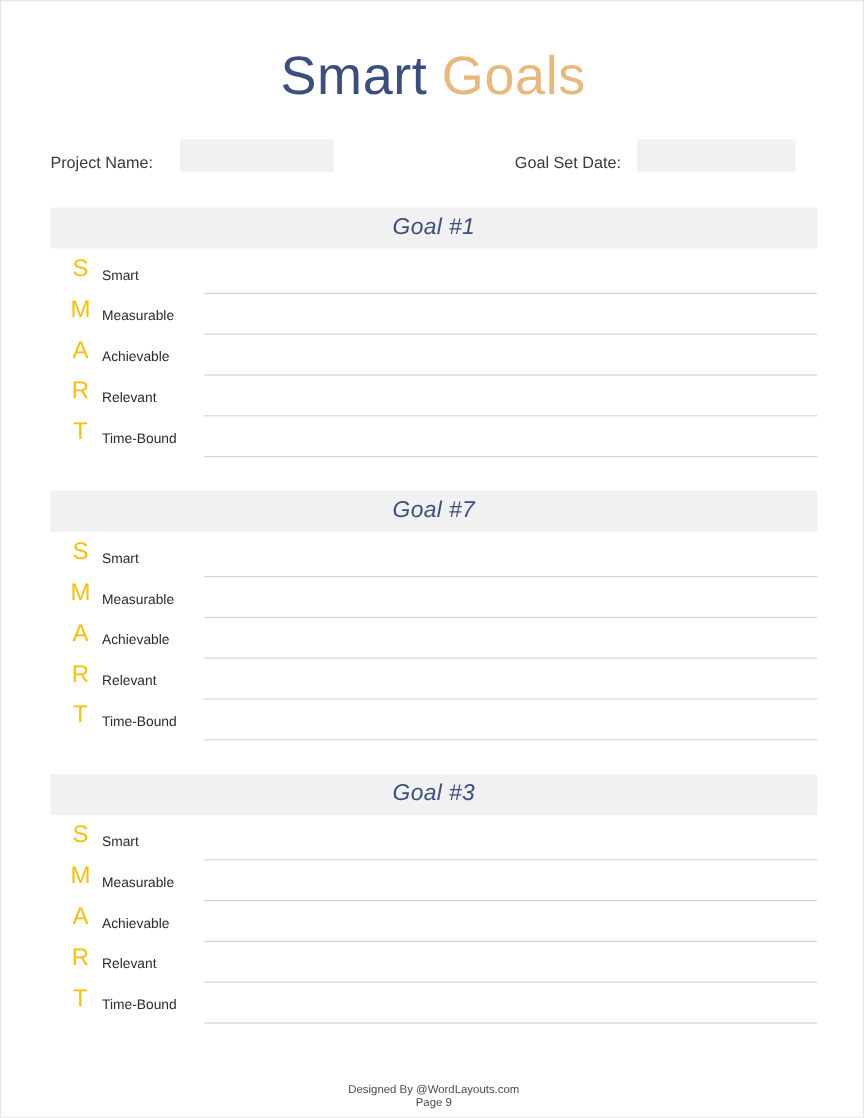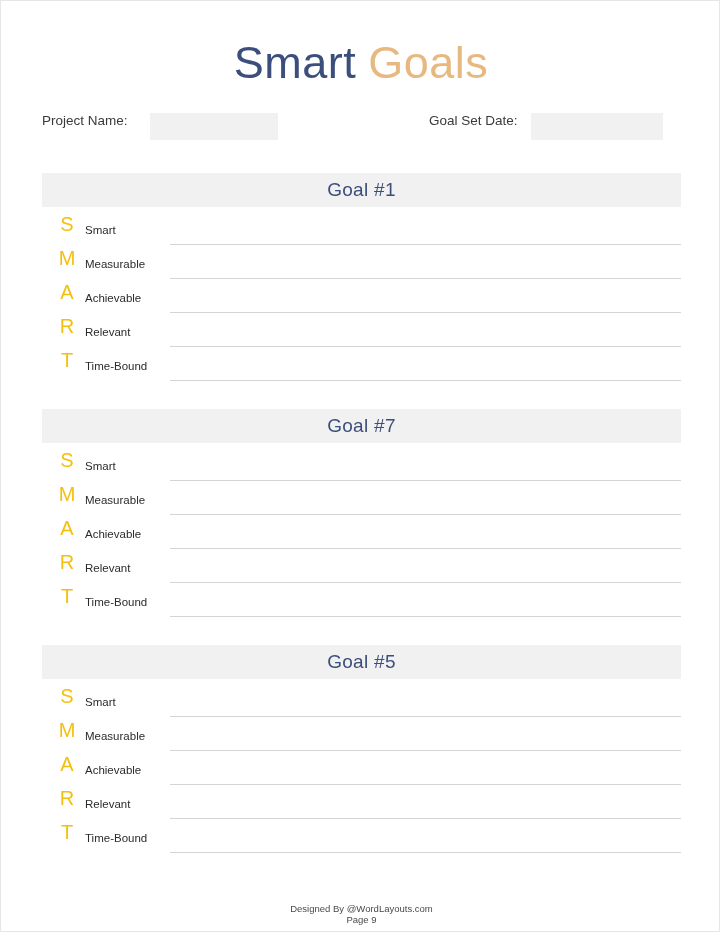--- a/index.html
+++ b/index.html
@@ -42,21 +42,21 @@
     left: 41px;
     top: 112px;
     width: 639px;
     height: 30px;
   }
   .meta-field {
     position: absolute;
     top: 0;
     height: 30px;
     display: flex;
-    align-items: flex-start;
+    align-items: flex-end;
   }
   .meta-field.project { left: 0; }
   .meta-field.date { left: 387px; }
   .meta-label {
     font-size: 13.5px;
     color: #3a3a3a;
     white-space: nowrap;
   }
   .meta-box {
     margin-left: 22px;
@@ -78,20 +78,21 @@
     position: absolute;
     left: 41px;
     width: 639px;
   }
   .goal-header {
     height: 34px;
     background: #f1f1f1;
     display: flex;
     align-items: center;
     justify-content: center;
+    font-style: italic;
   }
   .goal-header-text {
     font-size: 19px;
     color: #3c4f7c;
     font-weight: 400;
     letter-spacing: 0.3px;
   }
   .rows {
     position: relative;
     margin-top: 10px;
@@ -225,21 +226,21 @@
       <div class="row">
         <span class="row-letter">T</span>
         <span class="row-label">Time-Bound</span>
         <span class="row-line"></span>
       </div>
     </div>
   </div>
 
   <div class="goal-block" style="top:644px;">
     <div class="goal-header">
-      <span class="goal-header-text">Goal #5</span>
+      <span class="goal-header-text">Goal #3</span>
     </div>
     <div class="rows">
       <div class="row">
         <span class="row-letter">S</span>
         <span class="row-label">Smart</span>
         <span class="row-line"></span>
       </div>
       <div class="row">
         <span class="row-letter">M</span>
         <span class="row-label">Measurable</span>

